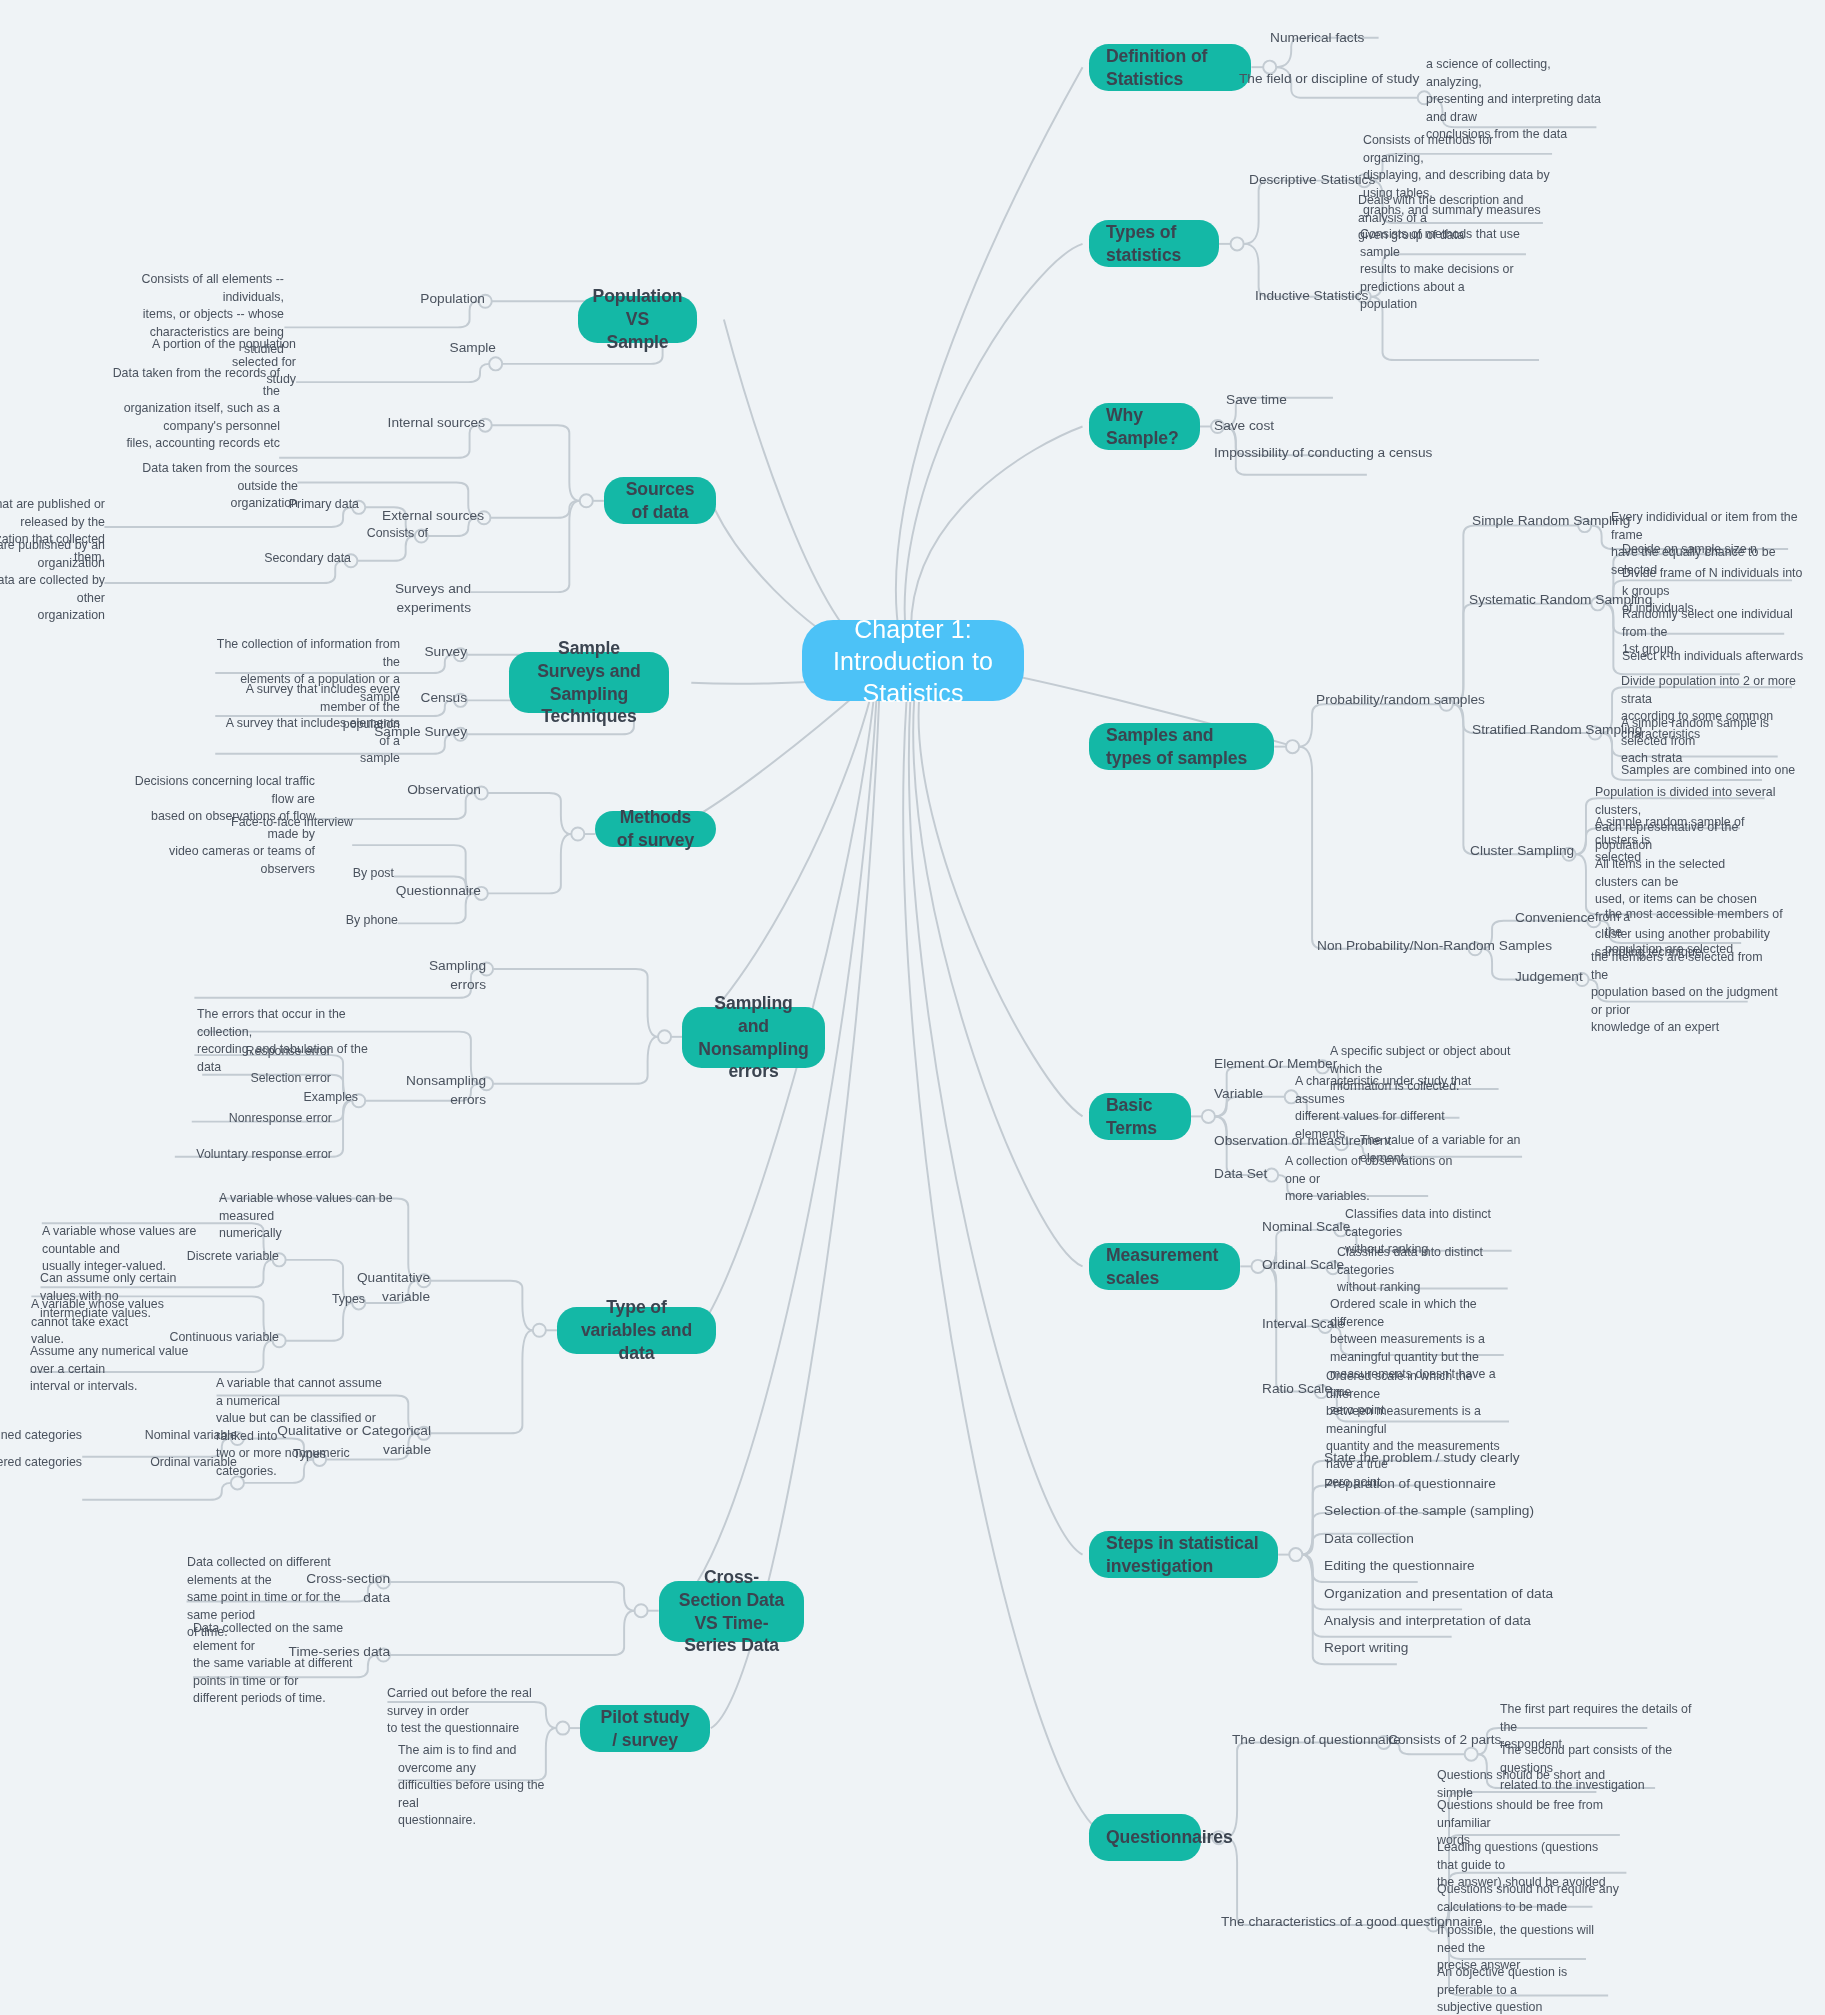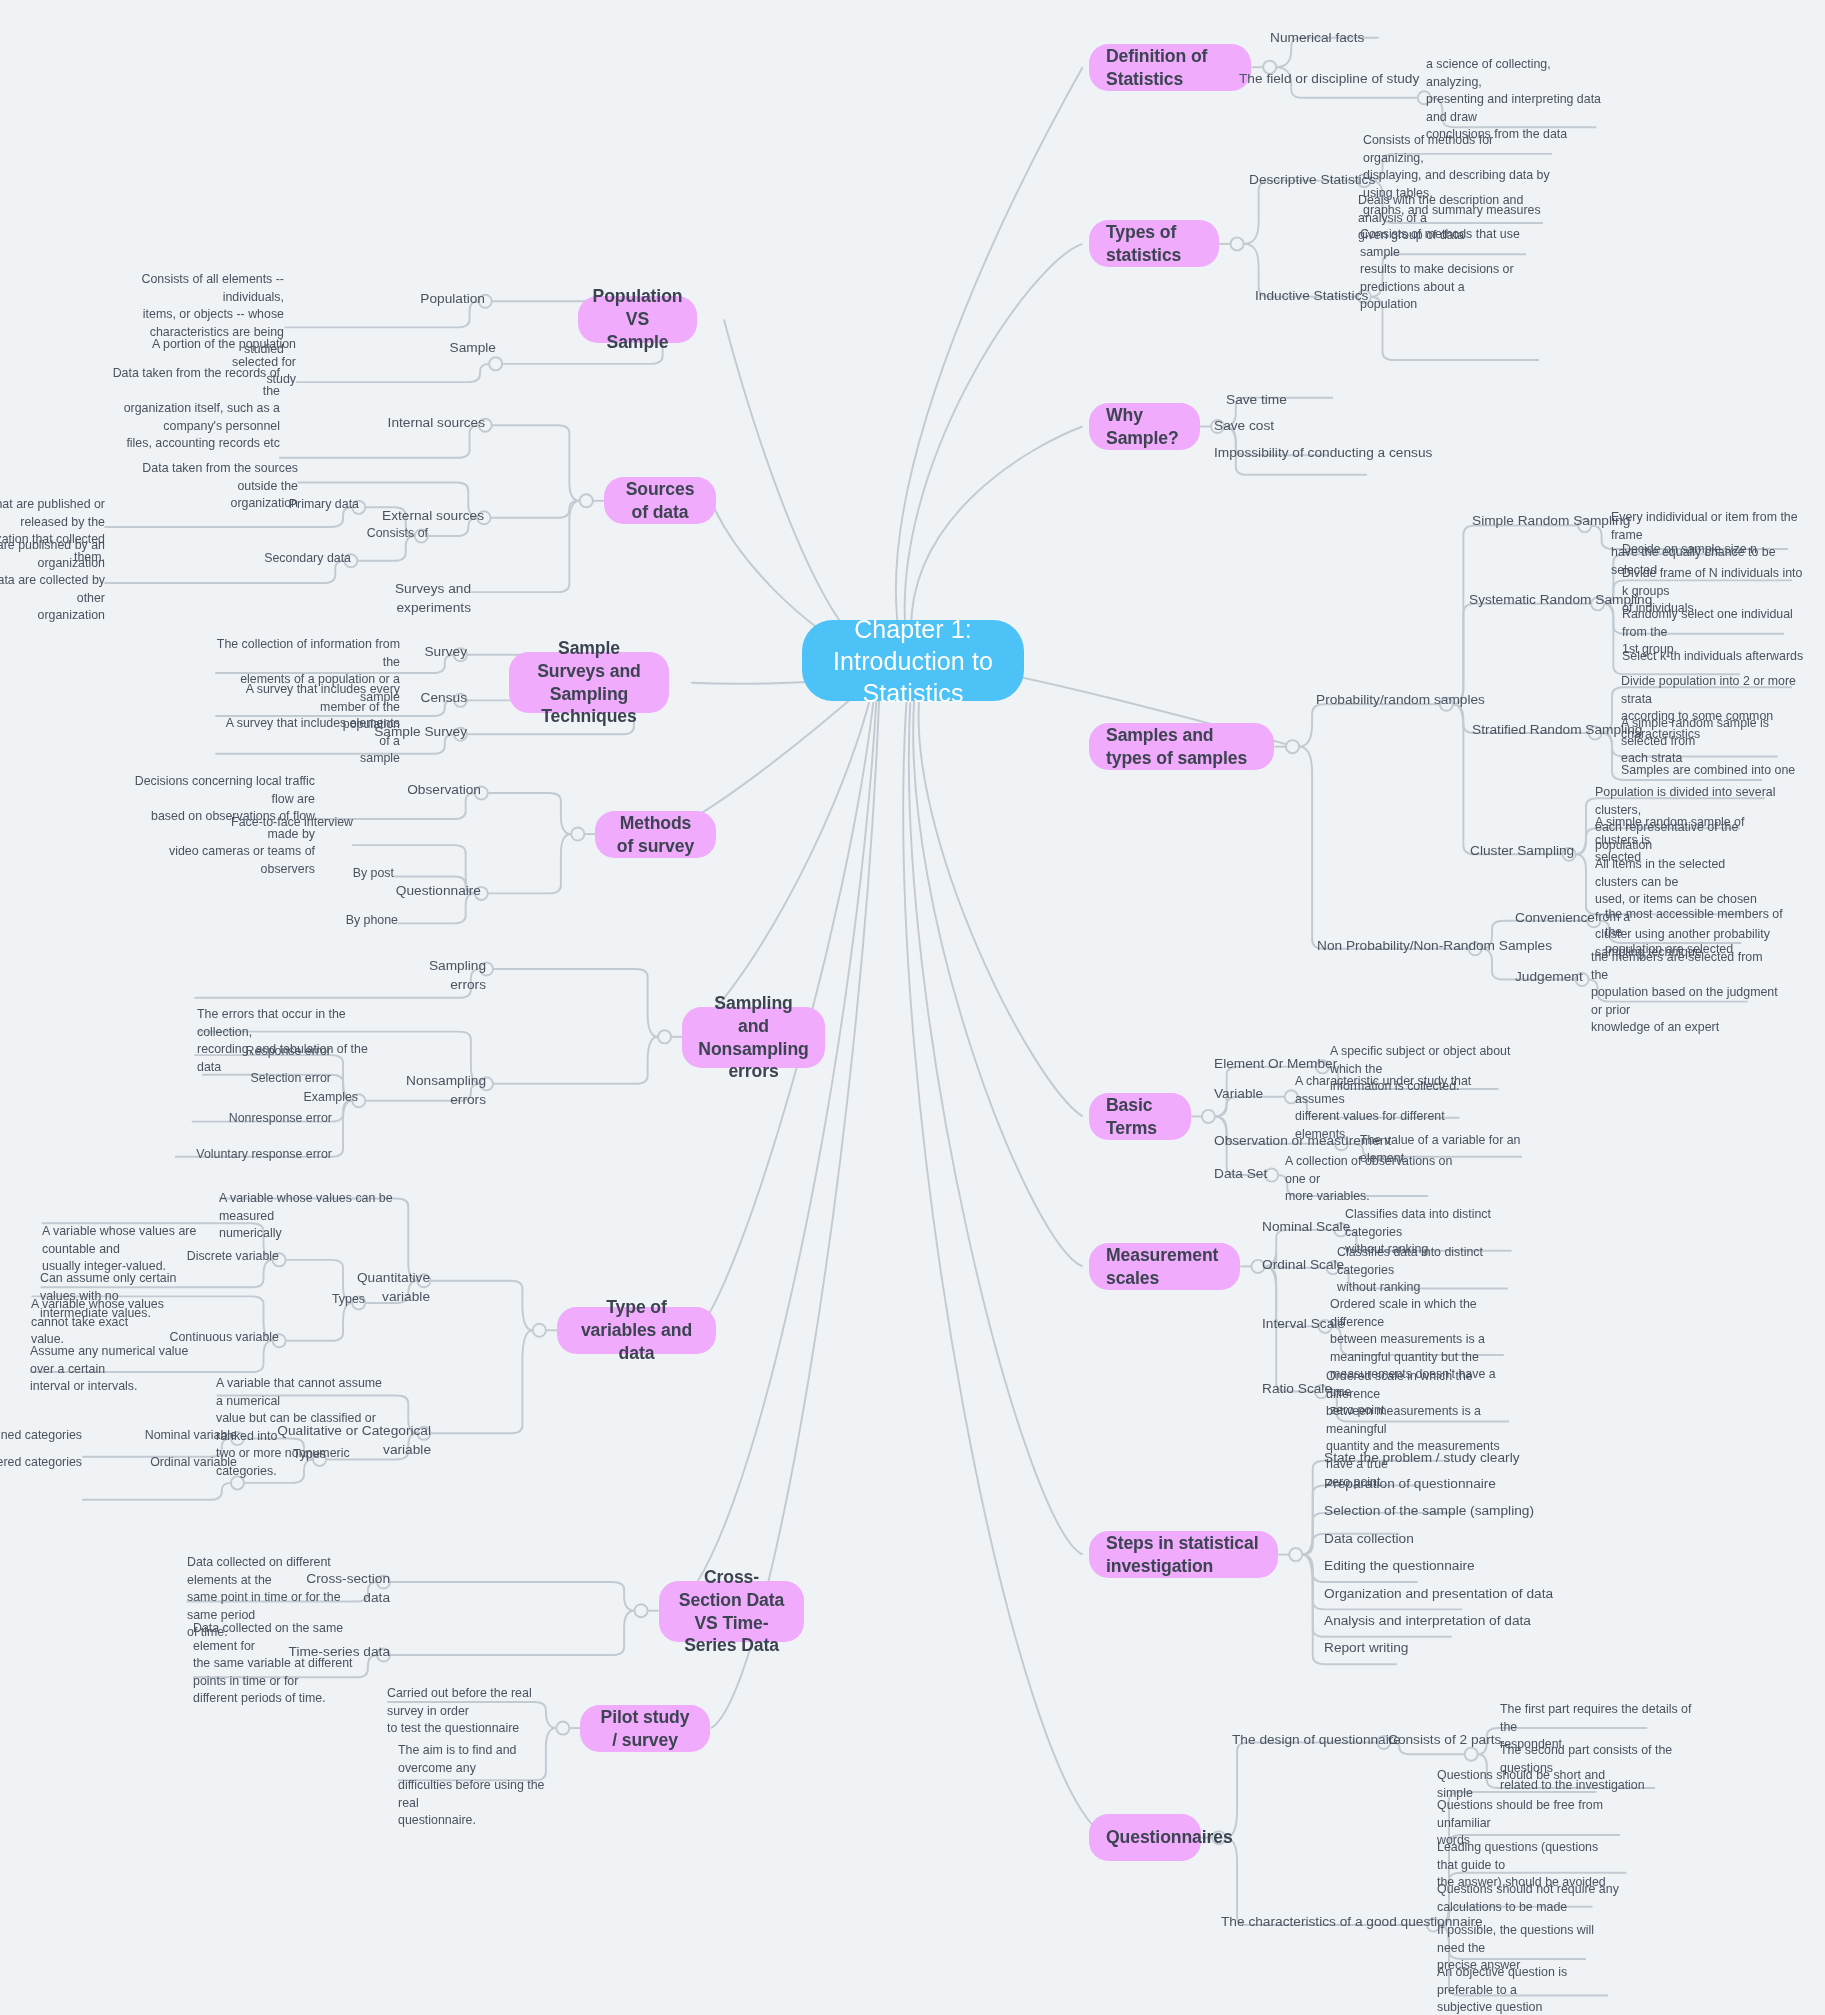--- a/index.html
+++ b/index.html
@@ -23,21 +23,21 @@
     background:#4cc2f7;color:#ffffff;
     border-radius:31px;
     display:flex;align-items:center;justify-content:center;
     text-align:center;
     font-size:25px;line-height:1.28;
     font-weight:400;
     padding:11.7px 17px;
     letter-spacing:0.1px;
   }
   .l1{
-    background:#f0abfc;color:#3b4450;
+    background:#14b8a6;color:#3b4450;
     border-radius:19.6px;
     display:flex;align-items:center;
     font-size:17.6px;font-weight:bold;line-height:1.3;
     padding:10.4px 17px;
     letter-spacing:-0.1px;
   }
   .l1.center{justify-content:center;text-align:center;}
   .l2{
     font-size:13.7px;line-height:1.38;color:#4a525e;
     white-space:pre-line;
@@ -455,21 +455,21 @@
 <div class="node l2 ra" style="left:402px;top:643px;width:65px;">Survey</div>
 <div class="node l3 ra" style="left:215px;top:636px;width:185px;">The collection of information from the
 elements of a population or a sample</div>
 <div class="node l2 ra" style="left:402px;top:689px;width:65px;">Census</div>
 <div class="node l3 ra" style="left:215px;top:681px;width:185px;">A survey that includes every member of the
 population</div>
 <div class="node l2 ra" style="left:369px;top:723px;width:98px;">Sample Survey</div>
 <div class="node l3 ra" style="left:215px;top:715px;width:185px;">A survey that includes elements of a
 sample</div>
 
-<div class="node l1 center" style="left:595px;top:811px;width:121px;height:47px;">Methods of survey</div>
+<div class="node l1 center" style="left:595px;top:811px;width:121px;height:36px;">Methods of survey</div>
 <div class="node l2 ra" style="left:390px;top:781px;width:91px;">Observation</div>
 <div class="node l3 ra" style="left:130px;top:773px;width:185px;">Decisions concerning local traffic flow are
 based on observations of flow made by
 video cameras or teams of observers</div>
 <div class="node l2 ra" style="left:383px;top:882px;width:98px;">Questionnaire</div>
 <div class="node l3 ra" style="left:196px;top:814px;width:157px;">Face-to-face interview</div>
 <div class="node l3 ra" style="left:261px;top:865px;width:133px;">By post</div>
 <div class="node l3 ra" style="left:261px;top:912px;width:137px;">By phone</div>
 
 <div class="node l1 center" style="left:682px;top:1007px;width:143px;height:61px;">Sampling and Nonsampling errors</div>

